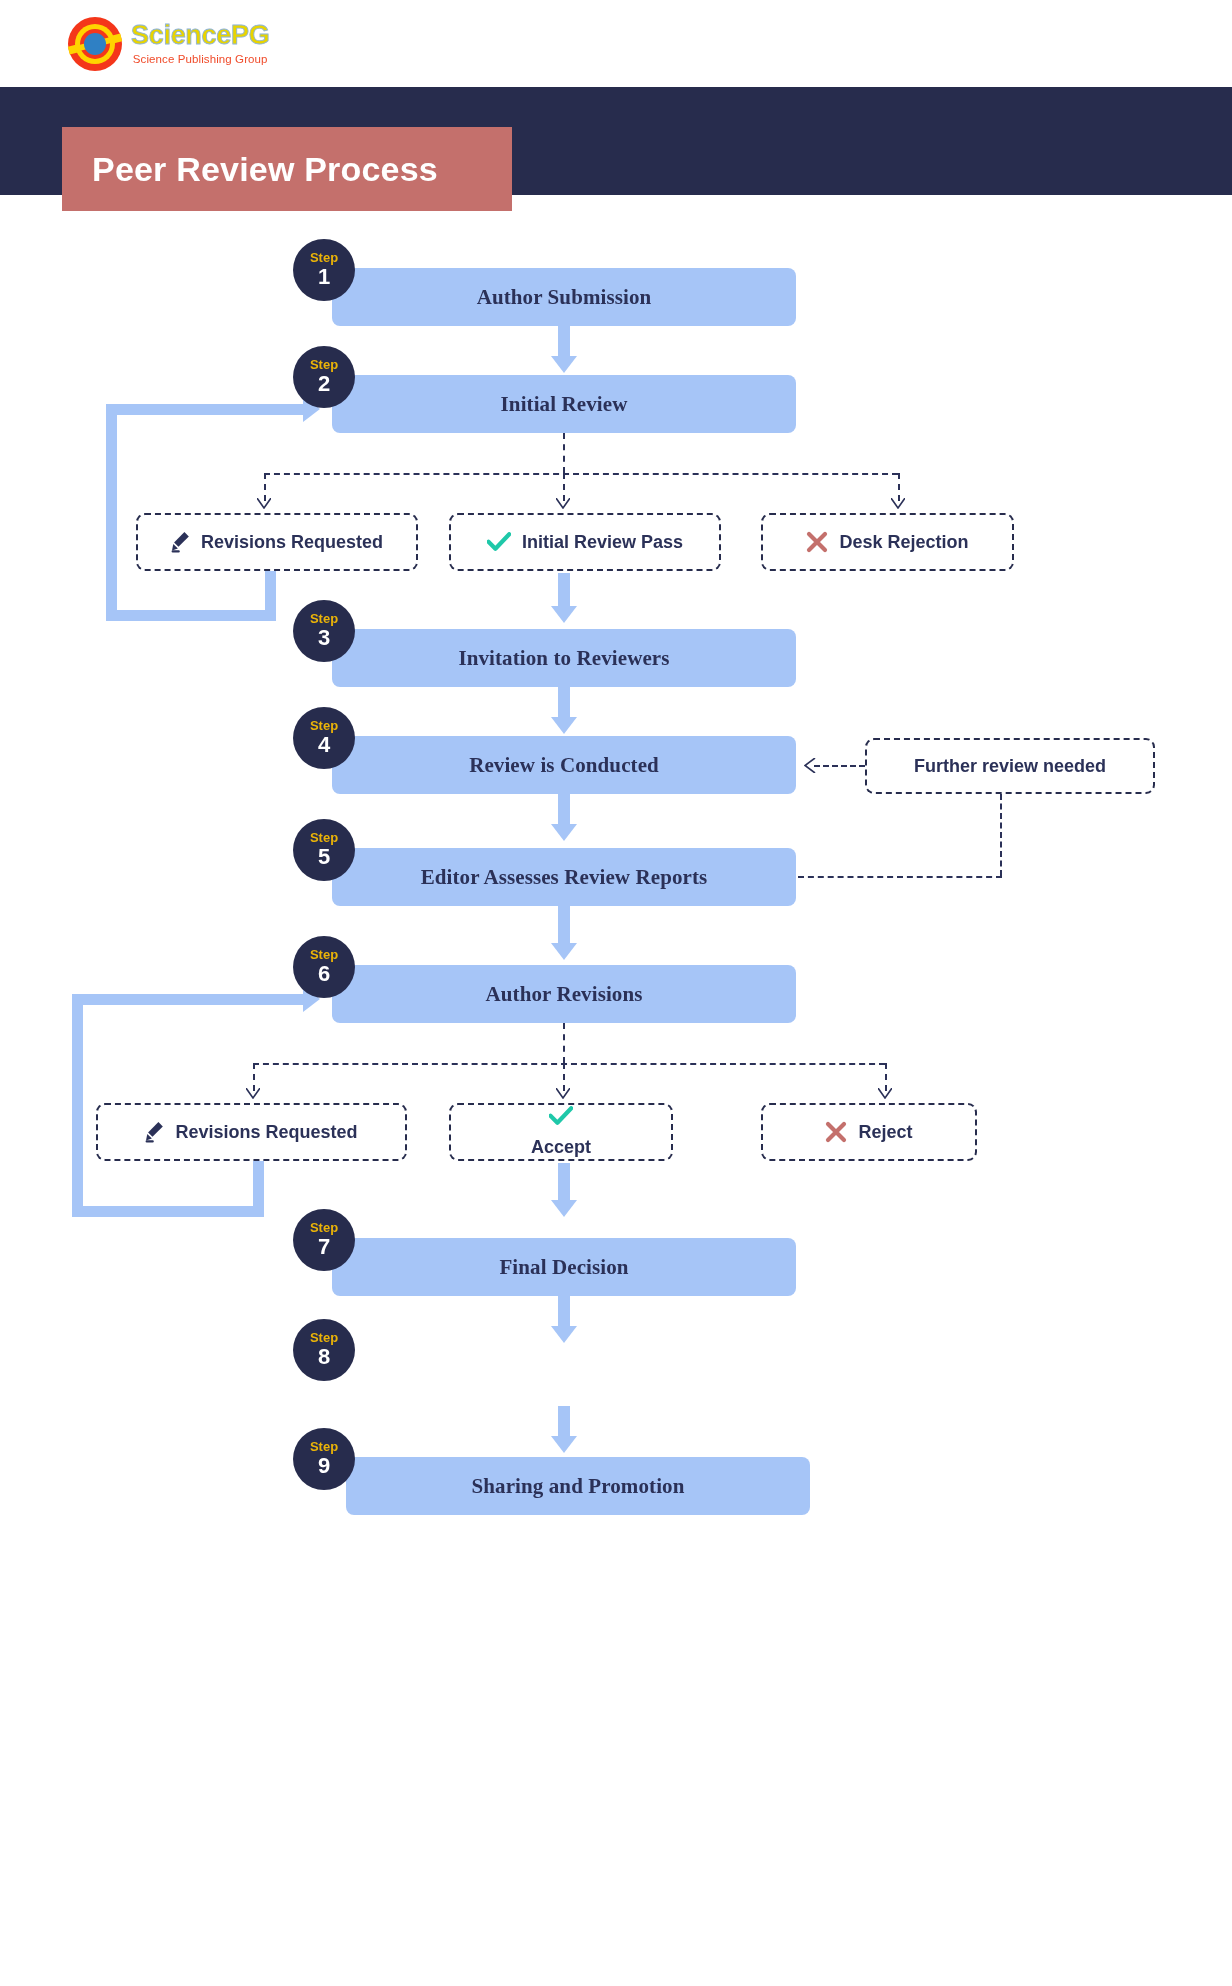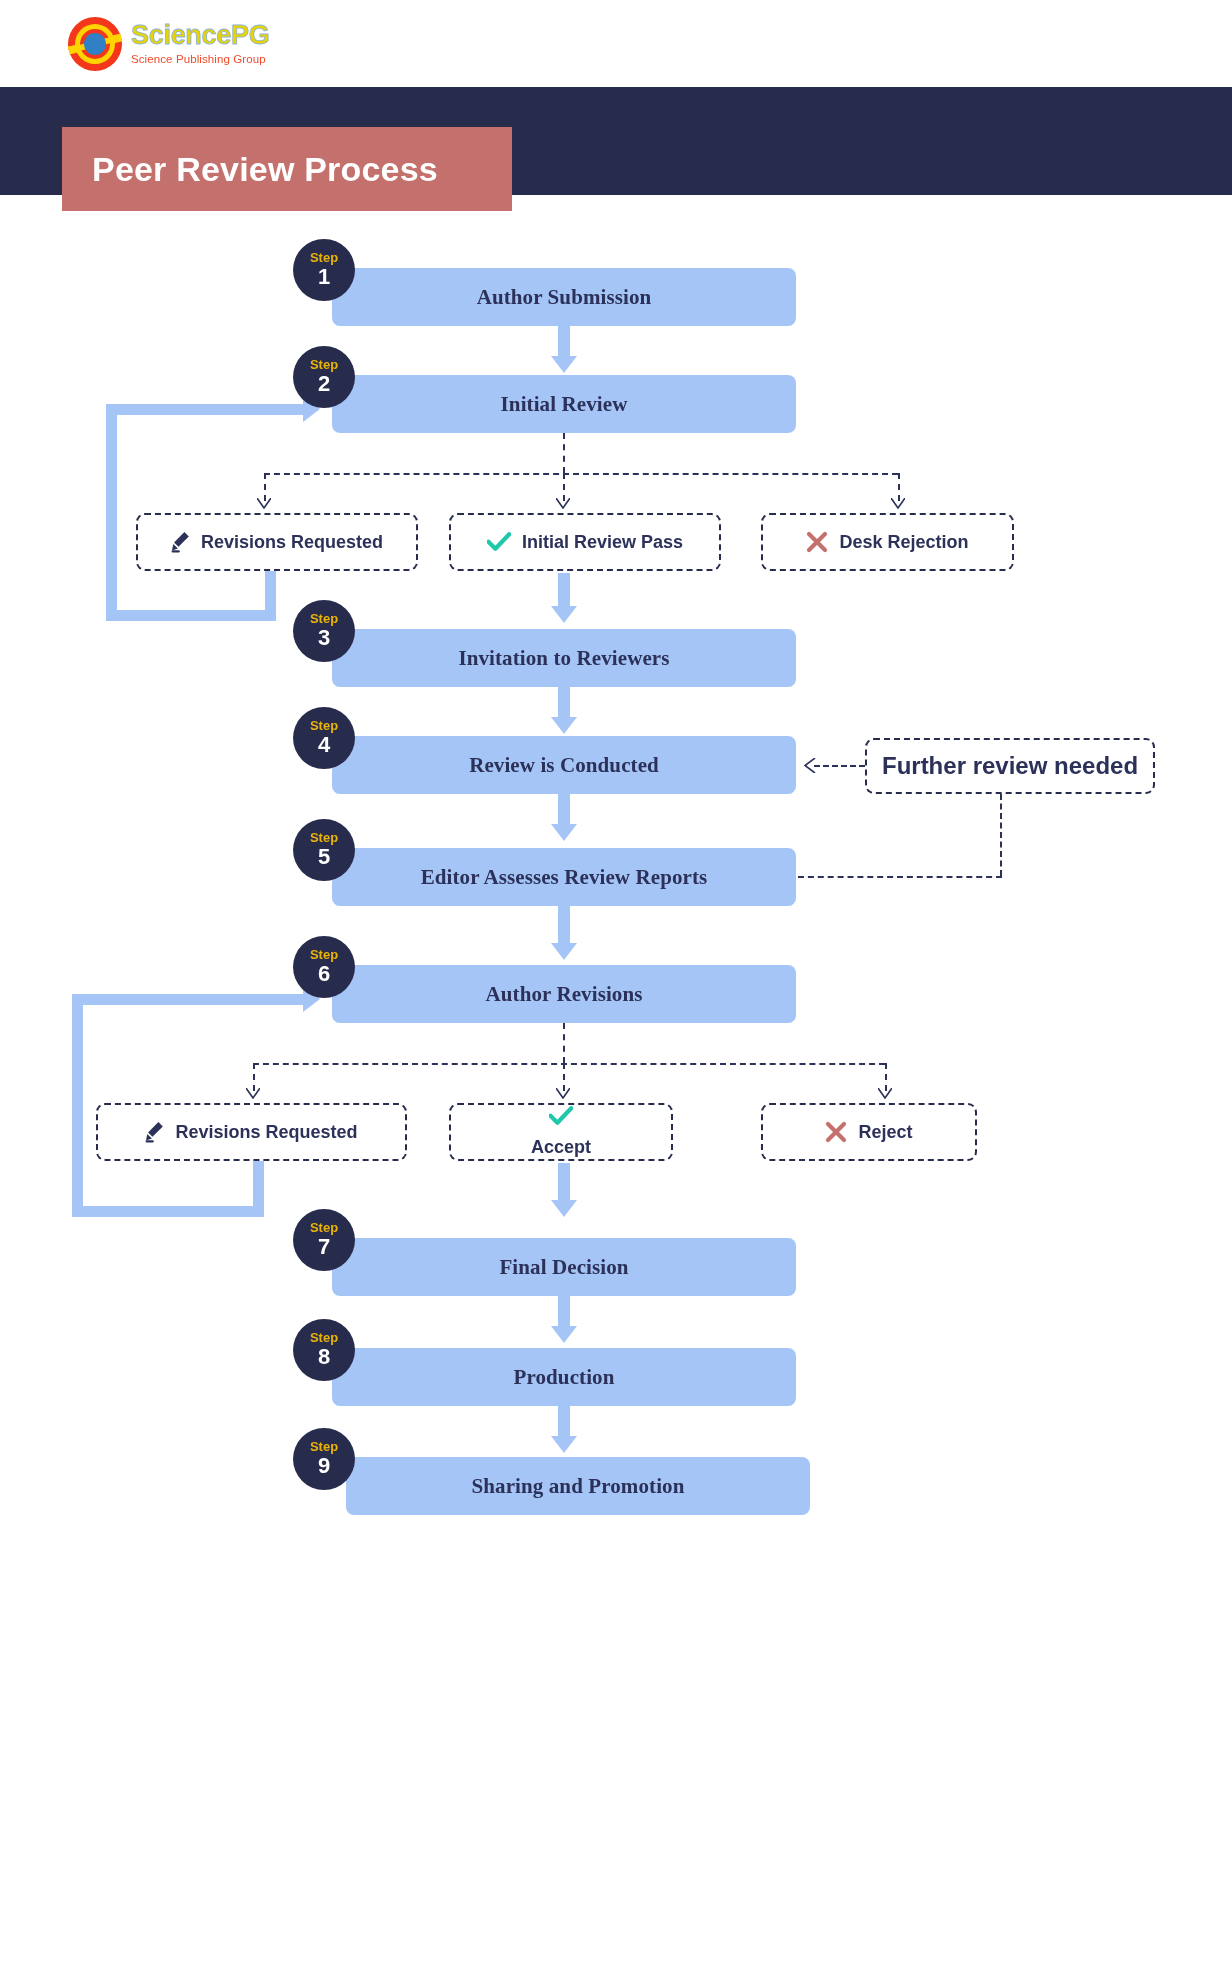--- a/index.html
+++ b/index.html
@@ -18,20 +18,21 @@
     background: #ffffff;
     overflow: hidden;
   }
 
   
   .logo-header {
     position: absolute;
     left: 0; top: 0;
     width: 1232px; height: 87px;
     background: #ffffff;
+    text-align: center;
   }
   .logo-wrap {
     position: absolute;
     left: 68px; top: 17px;
     display: flex;
     align-items: center;
     gap: 9px;
   }
   .logo-mark {
     position: relative;
@@ -193,21 +194,21 @@
     border: 2.5px dashed #272c4d;
     border-radius: 9px;
     background: #ffffff;
     display: flex;
     align-items: center;
     justify-content: center;
     padding: 0 18px;
   }
   .note-label {
     color: #2b3158;
-    font-size: 24px;
+    font-size: 18px;
     font-weight: bold;
     white-space: nowrap;
   }
 
   
   .arrow-v {
     position: absolute;
     width: 12px;
     background: #a6c5f7;
   }
@@ -464,23 +465,20 @@
       <span class="step-box-label">Final Decision</span>
     </div>
     <div class="step-badge" style="left:293px; top:1014px;">
       <span class="word">Step</span>
       <span class="num">7</span>
     </div>
 
     <div class="arrow-v" style="left:558px; top:1101px; height:31px;"></div>
     <div class="arrow-head-down" style="left:551px; top:1131px;"></div>
 
-    <div class="step-box" style="left:332px; top:1153px; width:464px;">
-      <span class="step-box-label">Production</span>
-    </div>
     <div class="step-badge" style="left:293px; top:1124px;">
       <span class="word">Step</span>
       <span class="num">8</span>
     </div>
 
     <div class="arrow-v" style="left:558px; top:1211px; height:31px;"></div>
     <div class="arrow-head-down" style="left:551px; top:1241px;"></div>
 
     <div class="step-box" style="left:346px; top:1262px; width:464px;">
       <span class="step-box-label">Sharing and Promotion</span>

